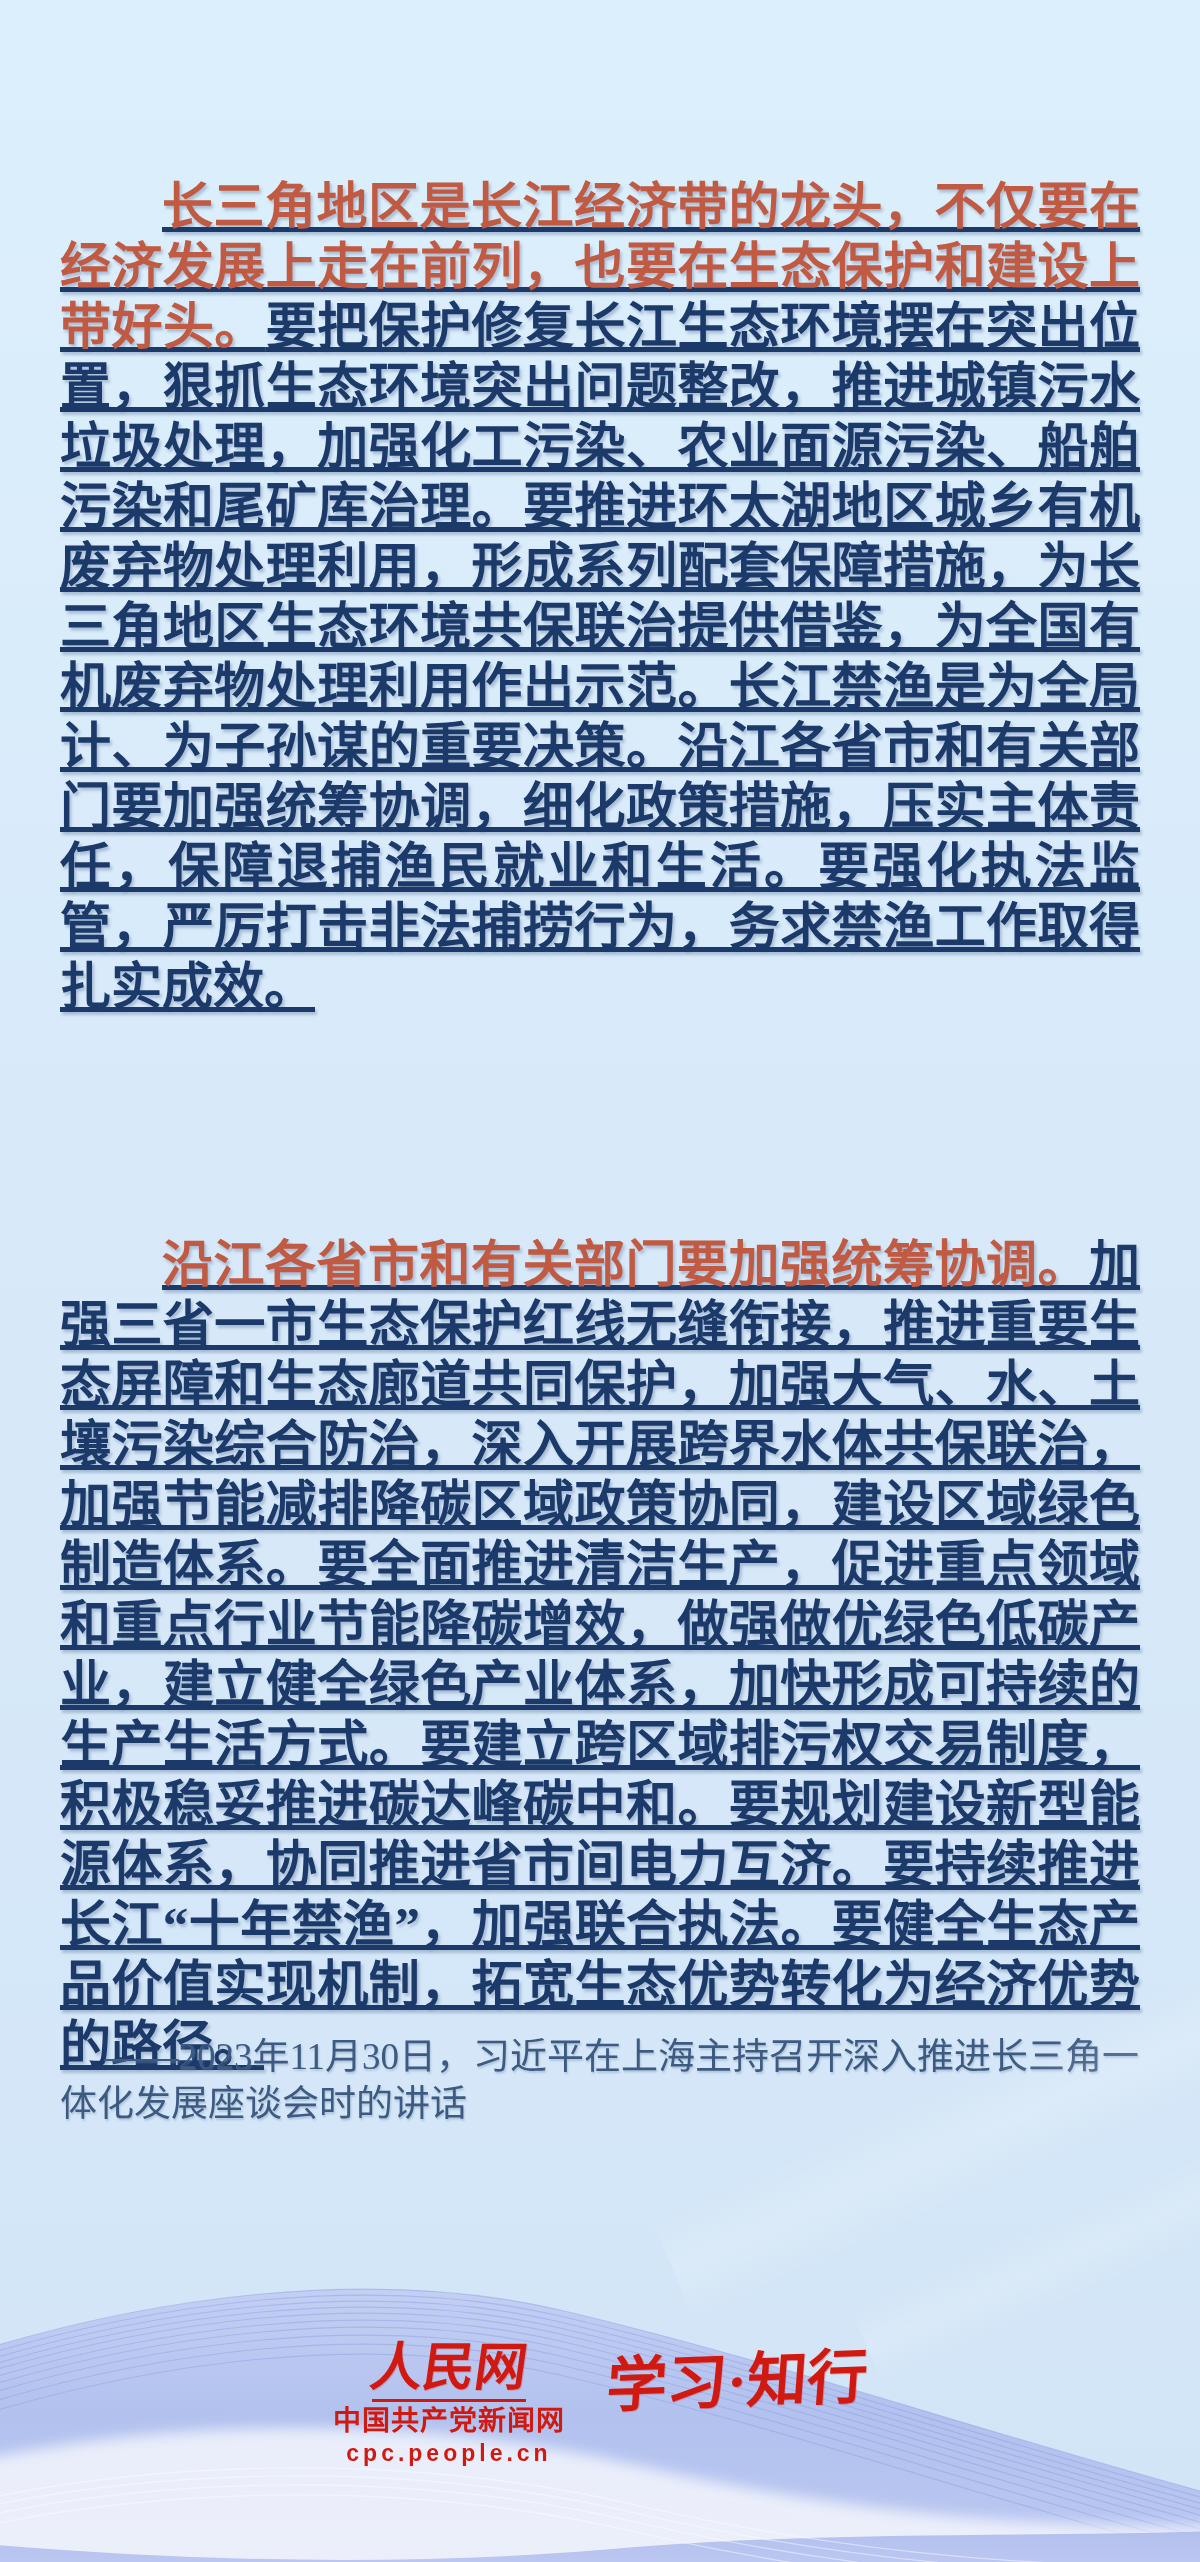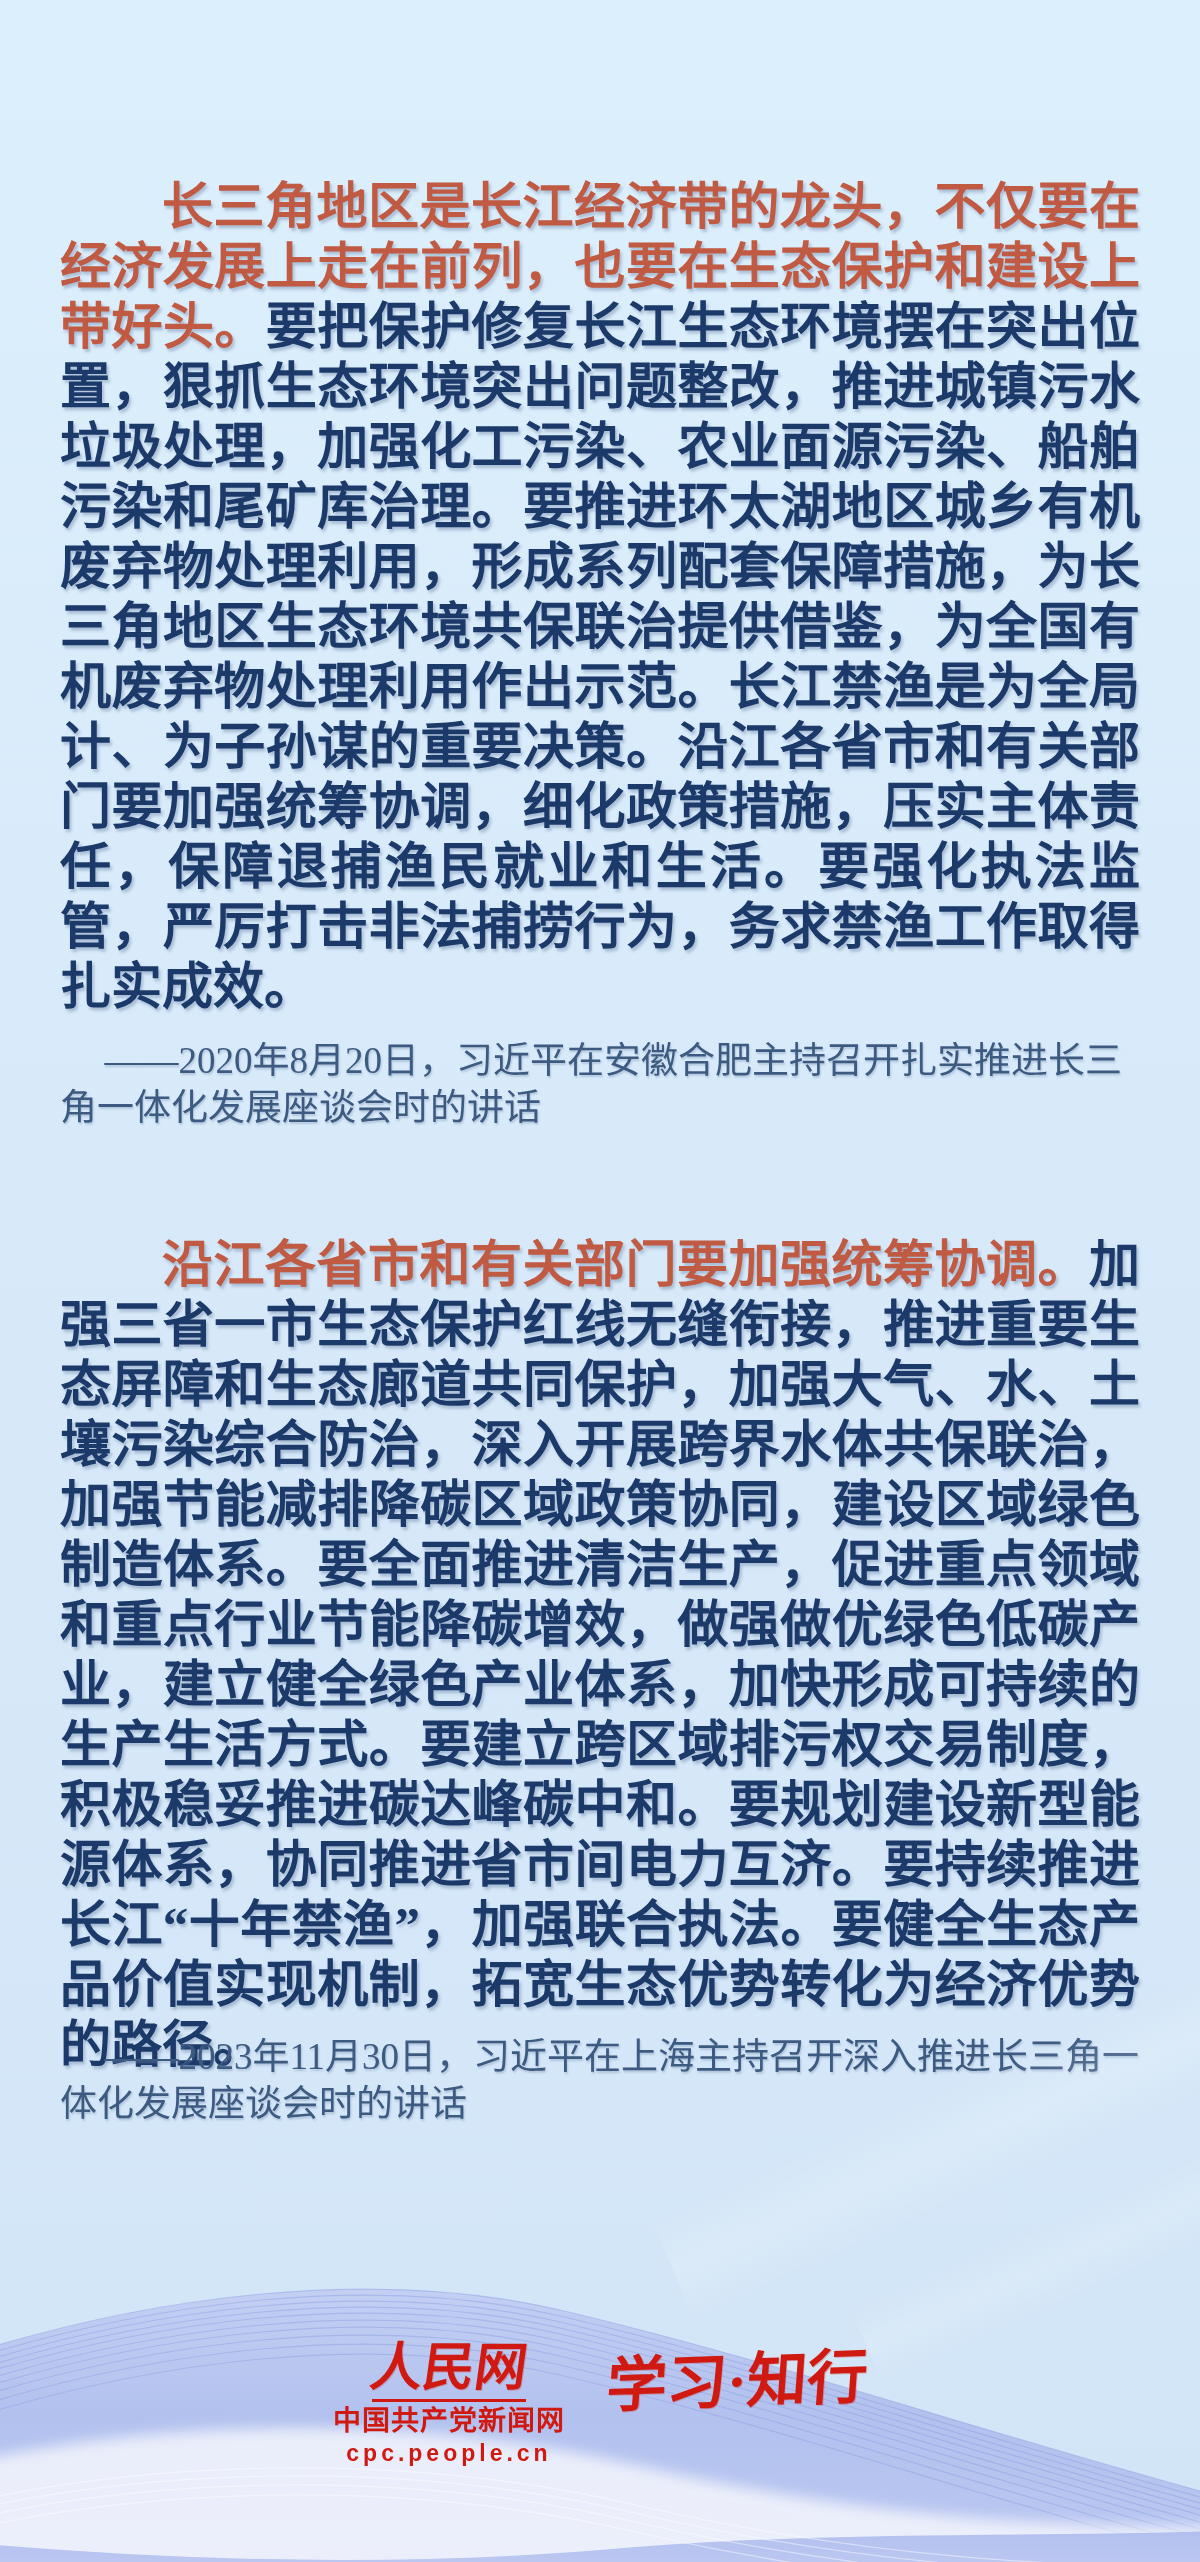--- a/index.html
+++ b/index.html
@@ -23,20 +23,21 @@
   }
   
   .para{
     position:absolute;left:60px;width:1080px;
     font-weight:700;font-size:51px;line-height:60px;
     letter-spacing:0;
     text-align:justify;text-justify:inter-ideograph;
     text-indent:2em;
     color:var(--body-text);
     text-shadow:2px 3px 3px rgba(110,135,170,.45);
+    text-decoration:underline;
   }
   .para .hl{color:var(--highlight);}
   .quote1{top:126px;}
   .quote2{top:1184px;}
   
   .source{
     position:absolute;left:60px;width:1080px;
     font-weight:400;font-size:37px;line-height:47px;
     color:var(--source-text);
     text-indent:1.2em;text-align:left;
@@ -83,21 +84,20 @@
     text-shadow:1px 1px 0 rgba(208,25,16,.25);
   }
 </style>
 </head>
 <body>
 
 <div class="poster">
 
   <p class="para quote1"><span class="hl">长三角地区是长江经济带的龙头，不仅要在经济发展上走在前列，也要在生态保护和建设上带好头。</span><span>要把保护修复长江生态环境摆在突出位置，狠抓生态环境突出问题整改，推进城镇污水垃圾处理，加强化工污染、农业面源污染、船舶污染和尾矿库治理。要推进环太湖地区城乡有机废弃物处理利用，形成系列配套保障措施，为长三角地区生态环境共保联治提供借鉴，为全国有机废弃物处理利用作出示范。长江禁渔是为全局计、为子孙谋的重要决策。沿江各省市和有关部门要加强统筹协调，细化政策措施，压实主体责任，保障退捕渔民就业和生活。要强化执法监管，严厉打击非法捕捞行为，务求禁渔工作取得扎实成效。</span></p>
 
-  <p class="source source1">——2020年8月20日，习近平在安徽合肥主持召开扎实推进长三角一体化发展座谈会时的讲话</p>
 
   <p class="para quote2"><span class="hl">沿江各省市和有关部门要加强统筹协调。</span><span>加强三省一市生态保护红线无缝衔接，推进重要生态屏障和生态廊道共同保护，加强大气、水、土壤污染综合防治，深入开展跨界水体共保联治，加强节能减排降碳区域政策协同，建设区域绿色制造体系。要全面推进清洁生产，促进重点领域和重点行业节能降碳增效，做强做优绿色低碳产业，建立健全绿色产业体系，加快形成可持续的生产生活方式。要建立跨区域排污权交易制度，积极稳妥推进碳达峰碳中和。要规划建设新型能源体系，协同推进省市间电力互济。要持续推进长江“十年禁渔”，加强联合执法。要健全生态产品价值实现机制，拓宽生态优势转化为经济优势的路径。</span></p>
 
   <p class="source source2">——2023年11月30日，习近平在上海主持召开深入推进长三角一体化发展座谈会时的讲话</p>
 
   <div class="streak streak1"></div>
   <div class="streak streak2"></div>
 
   <svg class="waves" viewBox="0 0 1200 460" preserveAspectRatio="none" aria-hidden="true">
     <defs>

